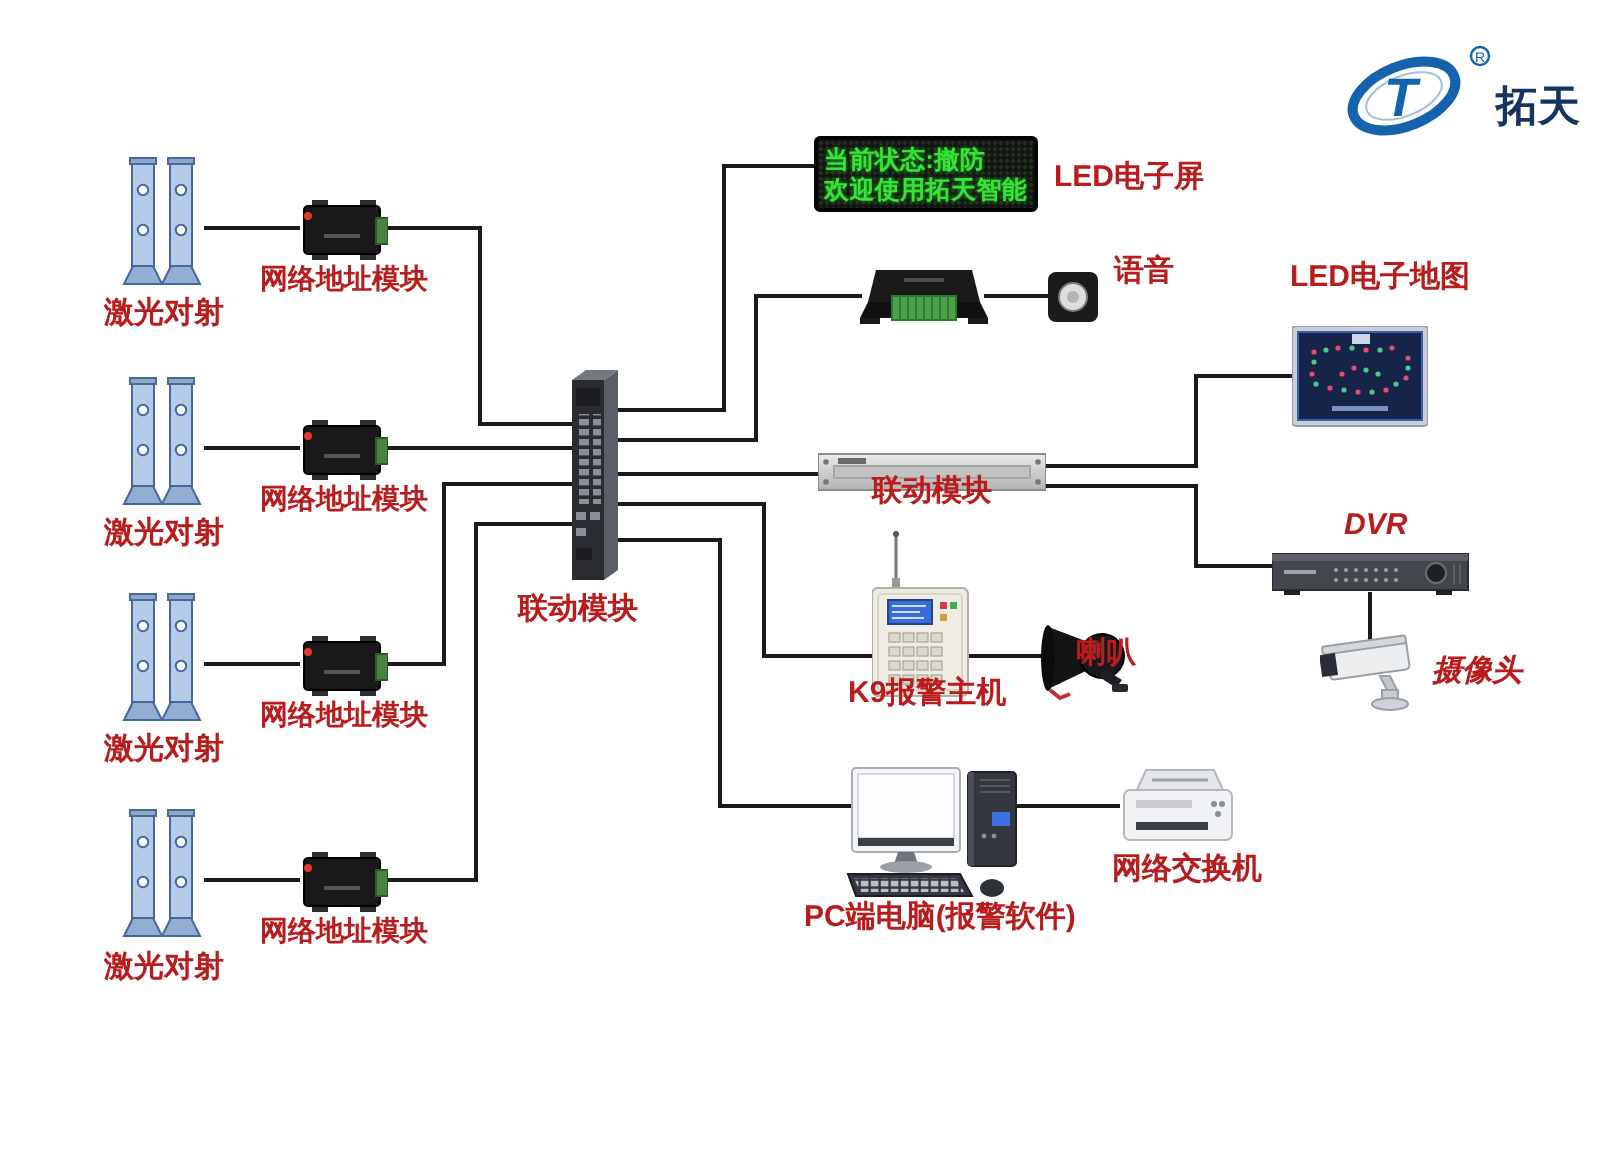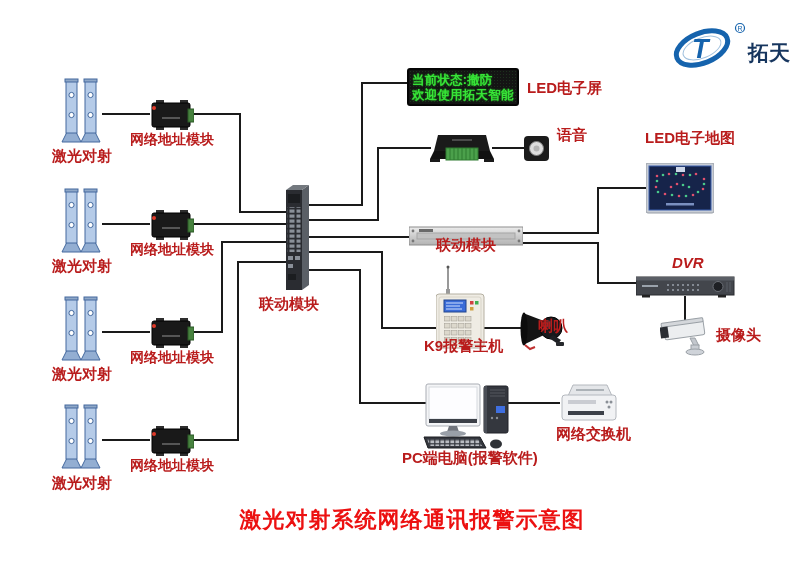--- a/index.html
+++ b/index.html
@@ -330,21 +330,21 @@
       <g transform="rotate(-8 26 14)">
         <rect x="4" y="7" width="40" height="15" rx="2" fill="#eceef0" stroke="#9aa0a6"></rect>
         <rect x="2" y="5" width="42" height="4" rx="1" fill="#d4d7db" stroke="#9aa0a6"></rect>
         <rect x="0" y="9" width="8" height="11" fill="#2a2d33"></rect>
       </g>
       <polygon points="30,23 34,31 39,31 35,23" fill="#c3c7cd" stroke="#9aa0a6"></polygon>
       <rect x="31" y="30" width="8" height="5" fill="#c9cdd3" stroke="#9aa0a6"></rect>
       <ellipse cx="35" cy="37" rx="9" ry="3" fill="#cfd3d9" stroke="#9aa0a6"></ellipse>
     </svg>
   </div>
-  <div class="lbl big" style="left:716px; top:326px;">摄像头</div>
+  <div class="lbl big" style="left:716px; top:326px;font-style:italic;">摄像头</div>
 
   <div class="dev" style="left:436px; top:264px;">
     <svg width="52" height="90">
       <defs>
         <pattern id="keys" x="8" y="52" width="7" height="7" patternUnits="userSpaceOnUse">
           <rect x="0.5" y="0.5" width="5.5" height="4.5" fill="#dcd8cc" stroke="#a8a49a" stroke-width="0.6"></rect>
         </pattern>
       </defs>
       <line x1="12" y1="30" x2="12" y2="3" stroke="#777" stroke-width="1.5"></line>
       <circle cx="12" cy="3" r="1.5" fill="#555"></circle>
@@ -414,14 +414,13 @@
       <rect x="2" y="13" width="54" height="25" rx="3" fill="#f1f2f4" stroke="#b4b8be"></rect>
       <rect x="8" y="18" width="28" height="4" fill="#caccd2"></rect>
       <rect x="8" y="29" width="36" height="4" fill="#3c4048"></rect>
       <circle cx="47" cy="20" r="1.5" fill="#8a8f96"></circle>
         <circle cx="51" cy="20" r="1.5" fill="#8a8f96"></circle>
       <circle cx="49" cy="25" r="1.5" fill="#8a8f96"></circle>
     </svg>
   </div>
   <div class="lbl big" style="left:556px; top:425px;">网络交换机</div>
 
-  <div class="title">激光对射系统网络通讯报警示意图</div>
 </div>
 
 </body></html>

